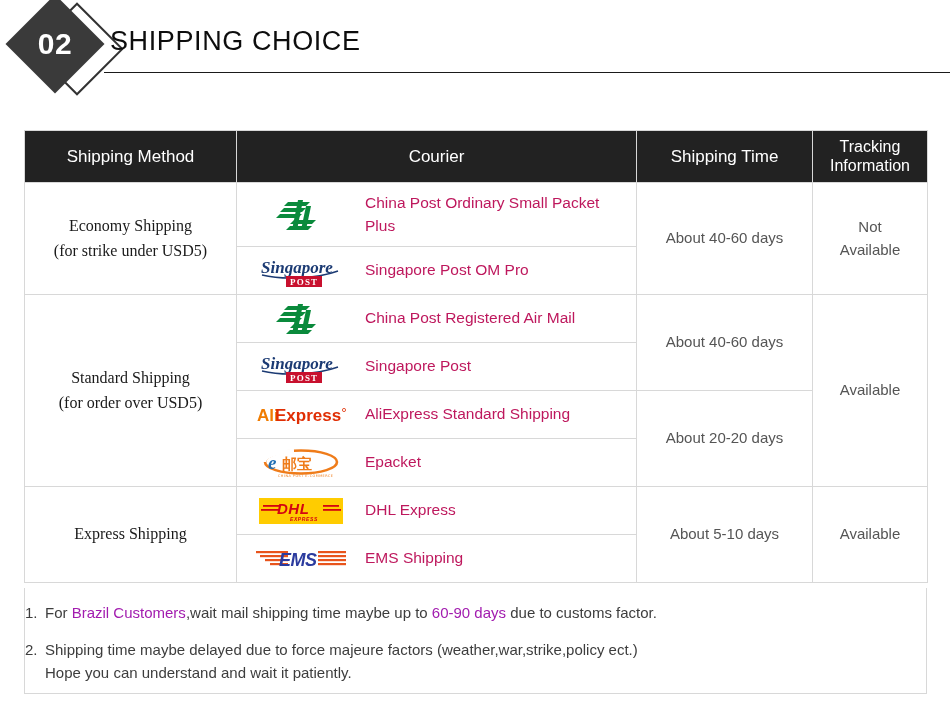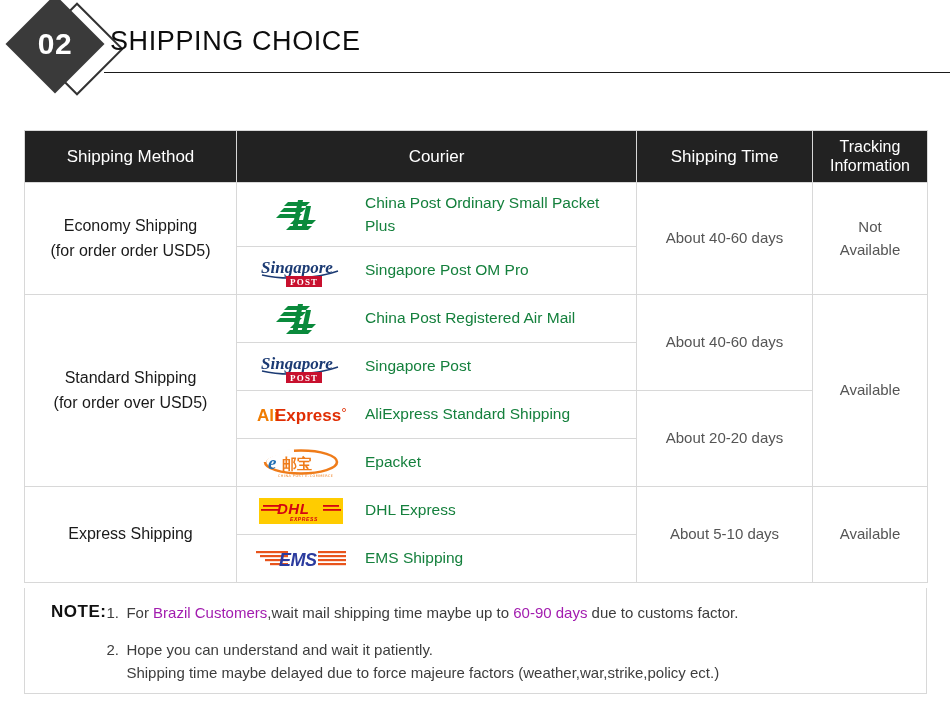--- a/index.html
+++ b/index.html
@@ -51,29 +51,29 @@
   }
   .thead-cell.two { font-size:16px; }
   .thead-sep { border-left:3px solid #ffffff; }
 
   .c-method { width:212px; }
   .c-courier { width:400px; }
   .c-time { width:176px; }
   .c-track { width:115px; }
 
   .method-cell {
-    text-align:center; color:#1a1a1a; font-size:16px; line-height:1.55; padding:6px 4px;
+    text-align:center; color:#1a1a1a; font-size:16px; line-height:1.55; padding:6px 4px;font-family:Liberation Serif, serif;
   }
   .time-cell, .track-cell {
     text-align:center; color:#555555; font-size:15px; line-height:1.5; padding:6px 4px;
   }
   .courier-cell { padding:0; }
   .courier-inner { display:flex; align-items:center; height:100%; min-height:47px; padding:5px 0; }
   .logo-box { width:128px; min-width:128px; display:flex; align-items:center; justify-content:center; }
-  .courier-name { color:#15803d; font-size:15.5px; line-height:1.45; padding-right:8px; }
+  .courier-name { color:#be185d; font-size:15.5px; line-height:1.45; padding-right:8px; }
 
   
   .lg-chinapost { width:50px; height:34px; display:block; }
   .lg-sgpost { width:86px; height:34px; display:block; }
   .lg-ali { width:92px; height:24px; display:block; }
   .lg-epacket { width:82px; height:32px; display:block; }
   .lg-dhl { width:88px; height:32px; display:block; }
   .lg-ems { width:94px; height:26px; display:block; }
 
   
@@ -126,21 +126,21 @@
           <span>Tracking</span><br>
           <span>Information</span>
         </th>
       </tr>
     </thead>
     <tbody>
 
       <tr>
         <td class="method-cell" rowspan="2">
           <span>Economy Shipping</span><br>
-          <span>(for order order USD5)</span>
+          <span>(for strike under USD5)</span>
         </td>
         <td class="courier-cell">
           <div class="courier-inner" style="min-height:63px;">
             <div class="logo-box">
               <svg class="lg-chinapost" viewBox="0 0 50 34">
                 <g fill="#0a8a3c">
                   <path d="M12 4 h22 l-4 4 h-22 z"></path>
                   <path d="M8 10 h22 l-4 4 h-22 z"></path>
                   <path d="M4 16 h22 l-4 4 h-22 z"></path>
                   <path d="M18 22 h22 l-4 4 h-22 z"></path>
@@ -299,33 +299,32 @@
             <div class="courier-name">EMS Shipping</div>
           </div>
         </td>
       </tr>
 
     </tbody>
   </table>
 
   <div class="note">
     <div class="note-row">
-      <div class="note-label">NOTE:</div>
       <div class="note-list">
 
         <div class="note-item">
           <span class="note-num">1.</span>
           <span class="note-text"><span>For </span><span class="red">Brazil Customers</span><span>,wait mail shipping time maybe up to </span><span class="red">60-90 days</span><span> due to customs factor.</span></span>
         </div>
 
         <div class="note-item">
           <span class="note-num">2.</span>
           <span class="note-text">
+            <span class="note-sub">Shipping time maybe delayed due to force majeure factors (weather,war,strike,policy ect.)</span>
             <span class="note-sub">Hope you can understand and wait it patiently.</span>
-            <span class="note-sub">Shipping time maybe delayed due to force majeure factors (weather,war,strike,policy ect.)</span>
           </span>
         </div>
 
       </div>
     </div>
   </div>
 
 </div>
 
 </body></html>

